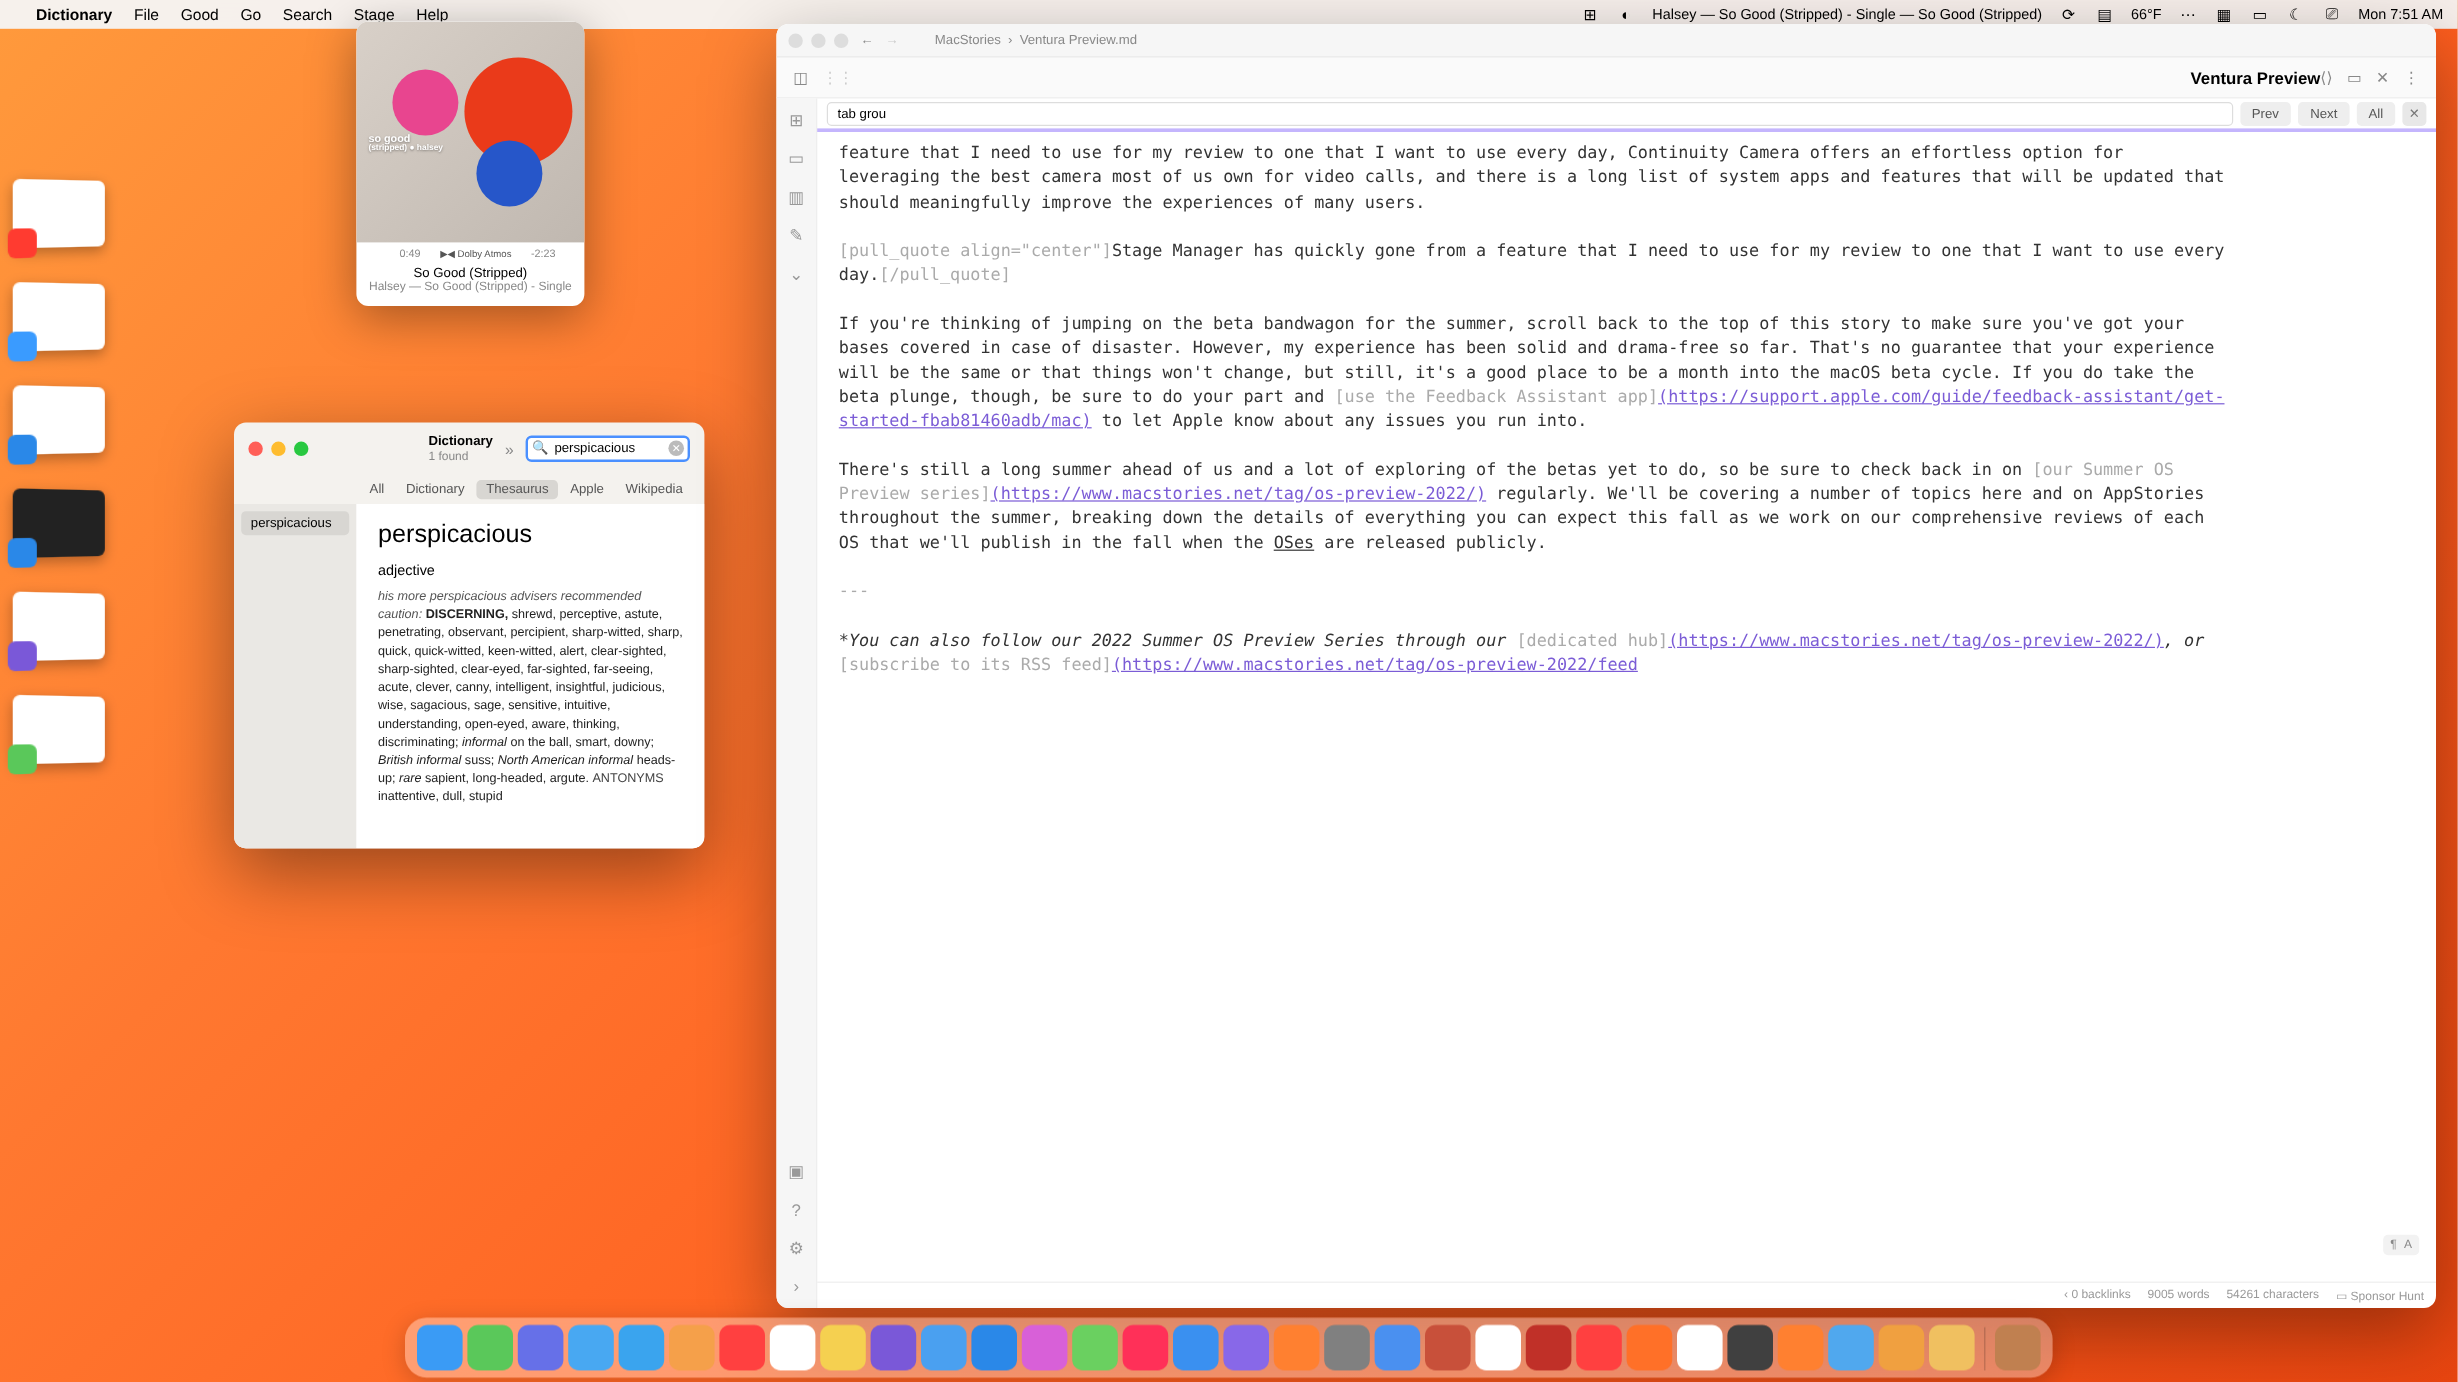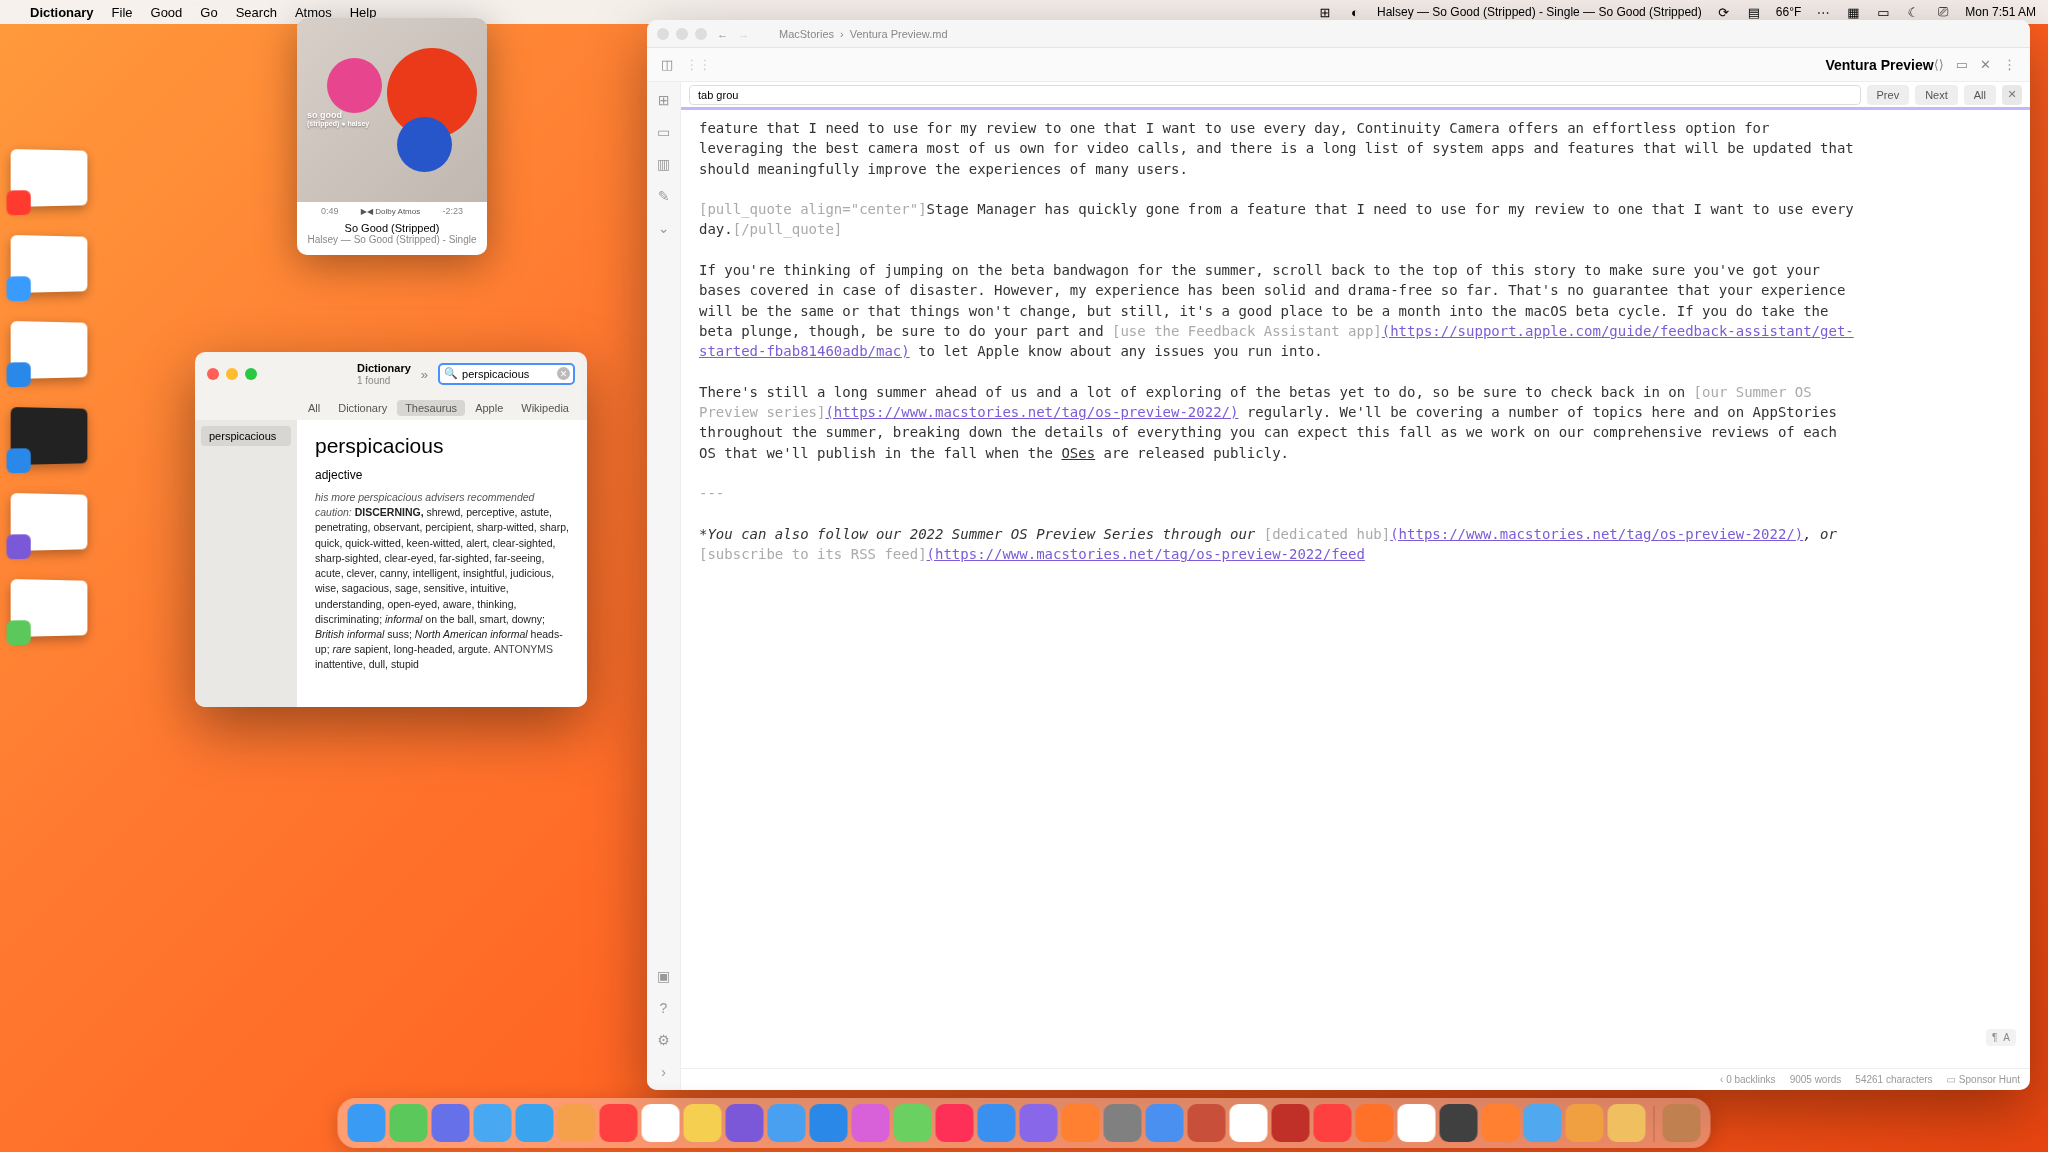--- a/index.html
+++ b/index.html
@@ -33,21 +33,21 @@
 .music-player {
   position: absolute; left: 297px; top: 18px; width: 190px;
   background: #fff; border-radius: 10px; box-shadow: 0 10px 40px rgba(0,0,0,0.35);
   overflow: hidden;
 }
 .music-art { width: 190px; height: 184px; background: linear-gradient(135deg,#d8d0c8,#c0b8b0); position: relative; overflow: hidden; }
 .music-art .circ1 { position:absolute; width:90px; height:90px; border-radius:50%; background:#ea3a1a; top:30px; right:10px; }
 .music-art .circ2 { position:absolute; width:55px; height:55px; border-radius:50%; background:#e8458f; top:40px; left:30px; }
 .music-art .circ3 { position:absolute; width:55px; height:55px; border-radius:50%; background:#2656c9; bottom:30px; right:35px; }
 .music-art .txt { position:absolute; left:10px; top:92px; color:#fff; font-size:9px; font-weight:600; text-shadow:0 1px 2px rgba(0,0,0,0.4);}
-.music-progress { display:flex; justify-content:space-between; padding:4px 24px; font-size:9px; color:#888; align-items:center;}
+.music-progress { display:flex; justify-content:space-between; padding:4px 24px; font-size:9px; color:#888; align-items:center;margin-left:12px;}
 .music-dolby { font-size:8px; color:#555; }
 .music-title { text-align:center; font-size:11px; font-weight:500; padding:2px 14px 0; }
 .music-sub { text-align:center; font-size:10px; color:#888; padding:0 10px 10px; }
 
 
 .dict-win {
   position: absolute; left: 195px; top: 352px; width: 392px; height: 355px;
   background: #f4f2ee; border-radius: 10px; box-shadow: 0 20px 60px rgba(0,0,0,0.4);
   display: flex; flex-direction: column; overflow: hidden;
 }
@@ -120,21 +120,21 @@
 <body>
 
 <div class="menubar">
   <div class="menubar-left">
     <span class="apple-logo"></span>
     <span class="app-name">Dictionary</span>
     <span>File</span>
     <span>Good</span>
     <span>Go</span>
     <span>Search</span>
-    <span>Atmos</span>
+    <span>Stage</span>
     <span>Help</span>
   </div>
   <div class="menubar-right">
     <span class="mb-icon">⊞</span>
     <span class="mb-icon">◐</span>
     <span>Halsey — So Good (Stripped) - Single — So Good (Stripped)</span>
     <span class="mb-icon">⟳</span>
     <span class="mb-icon">▤</span>
     <span>66°F</span>
     <span class="mb-icon">⋯</span>

